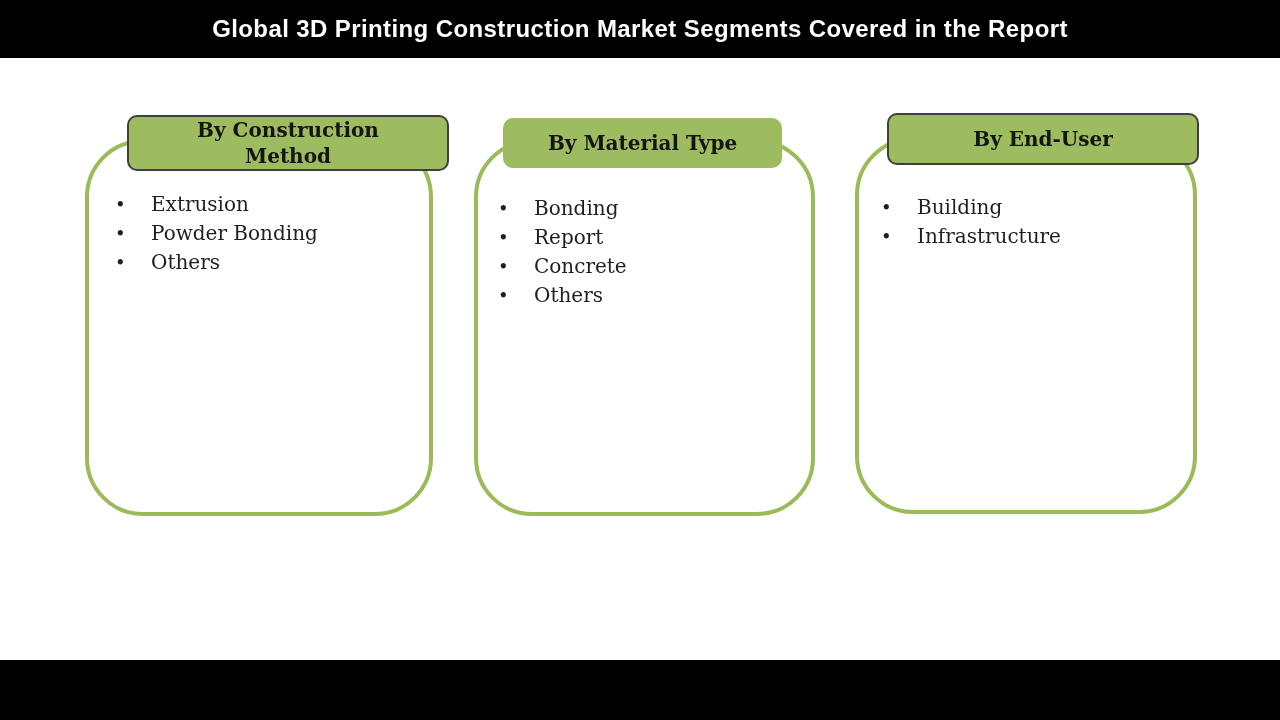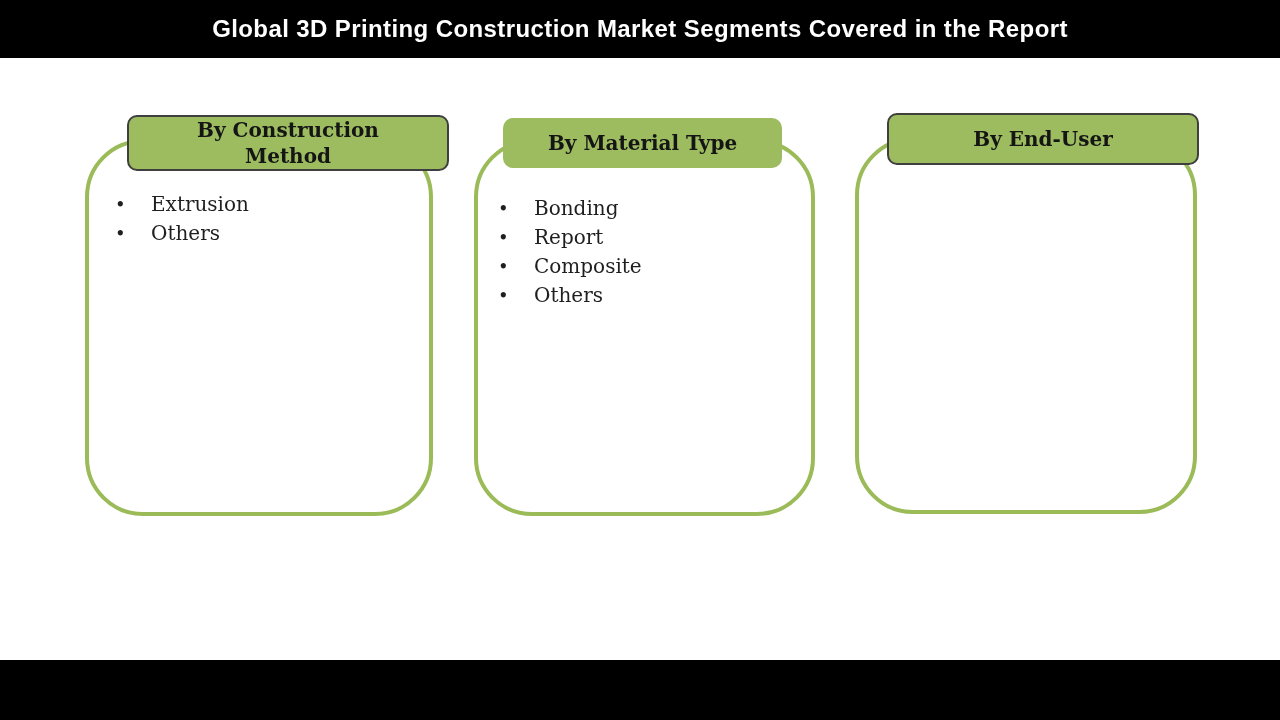--- a/index.html
+++ b/index.html
@@ -109,37 +109,42 @@
   <div class="title-bar">
     <h1>Global 3D Printing Construction Market Segments Covered in the Report</h1>
   </div>
 
   <div class="panel panel-1"></div>
   <div class="panel-header header-1">
     <span>By Construction Method</span>
   </div>
   <ul class="seg-list list-1">
       <li>Extrusion</li>
+      <li>Powder Bonding</li>
       <li>Others</li>
     </ul>
 
   <div class="panel panel-2"></div>
   <div class="panel-header header-2">
     <span>By Material Type</span>
   </div>
   <ul class="seg-list list-2">
       <li>Bonding</li>
       <li>Report</li>
-      <li>Composite</li>
+      <li>Concrete</li>
       <li>Others</li>
     </ul>
 
   <div class="panel panel-3"></div>
   <div class="panel-header header-3">
     <span>By End-User</span>
   </div>
+  <ul class="seg-list list-3">
+      <li>Building</li>
+      <li>Infrastructure</li>
+    </ul>
 
   <div class="footer-bar">
     
     
   </div>
 
 </div>
 
 </body></html>

